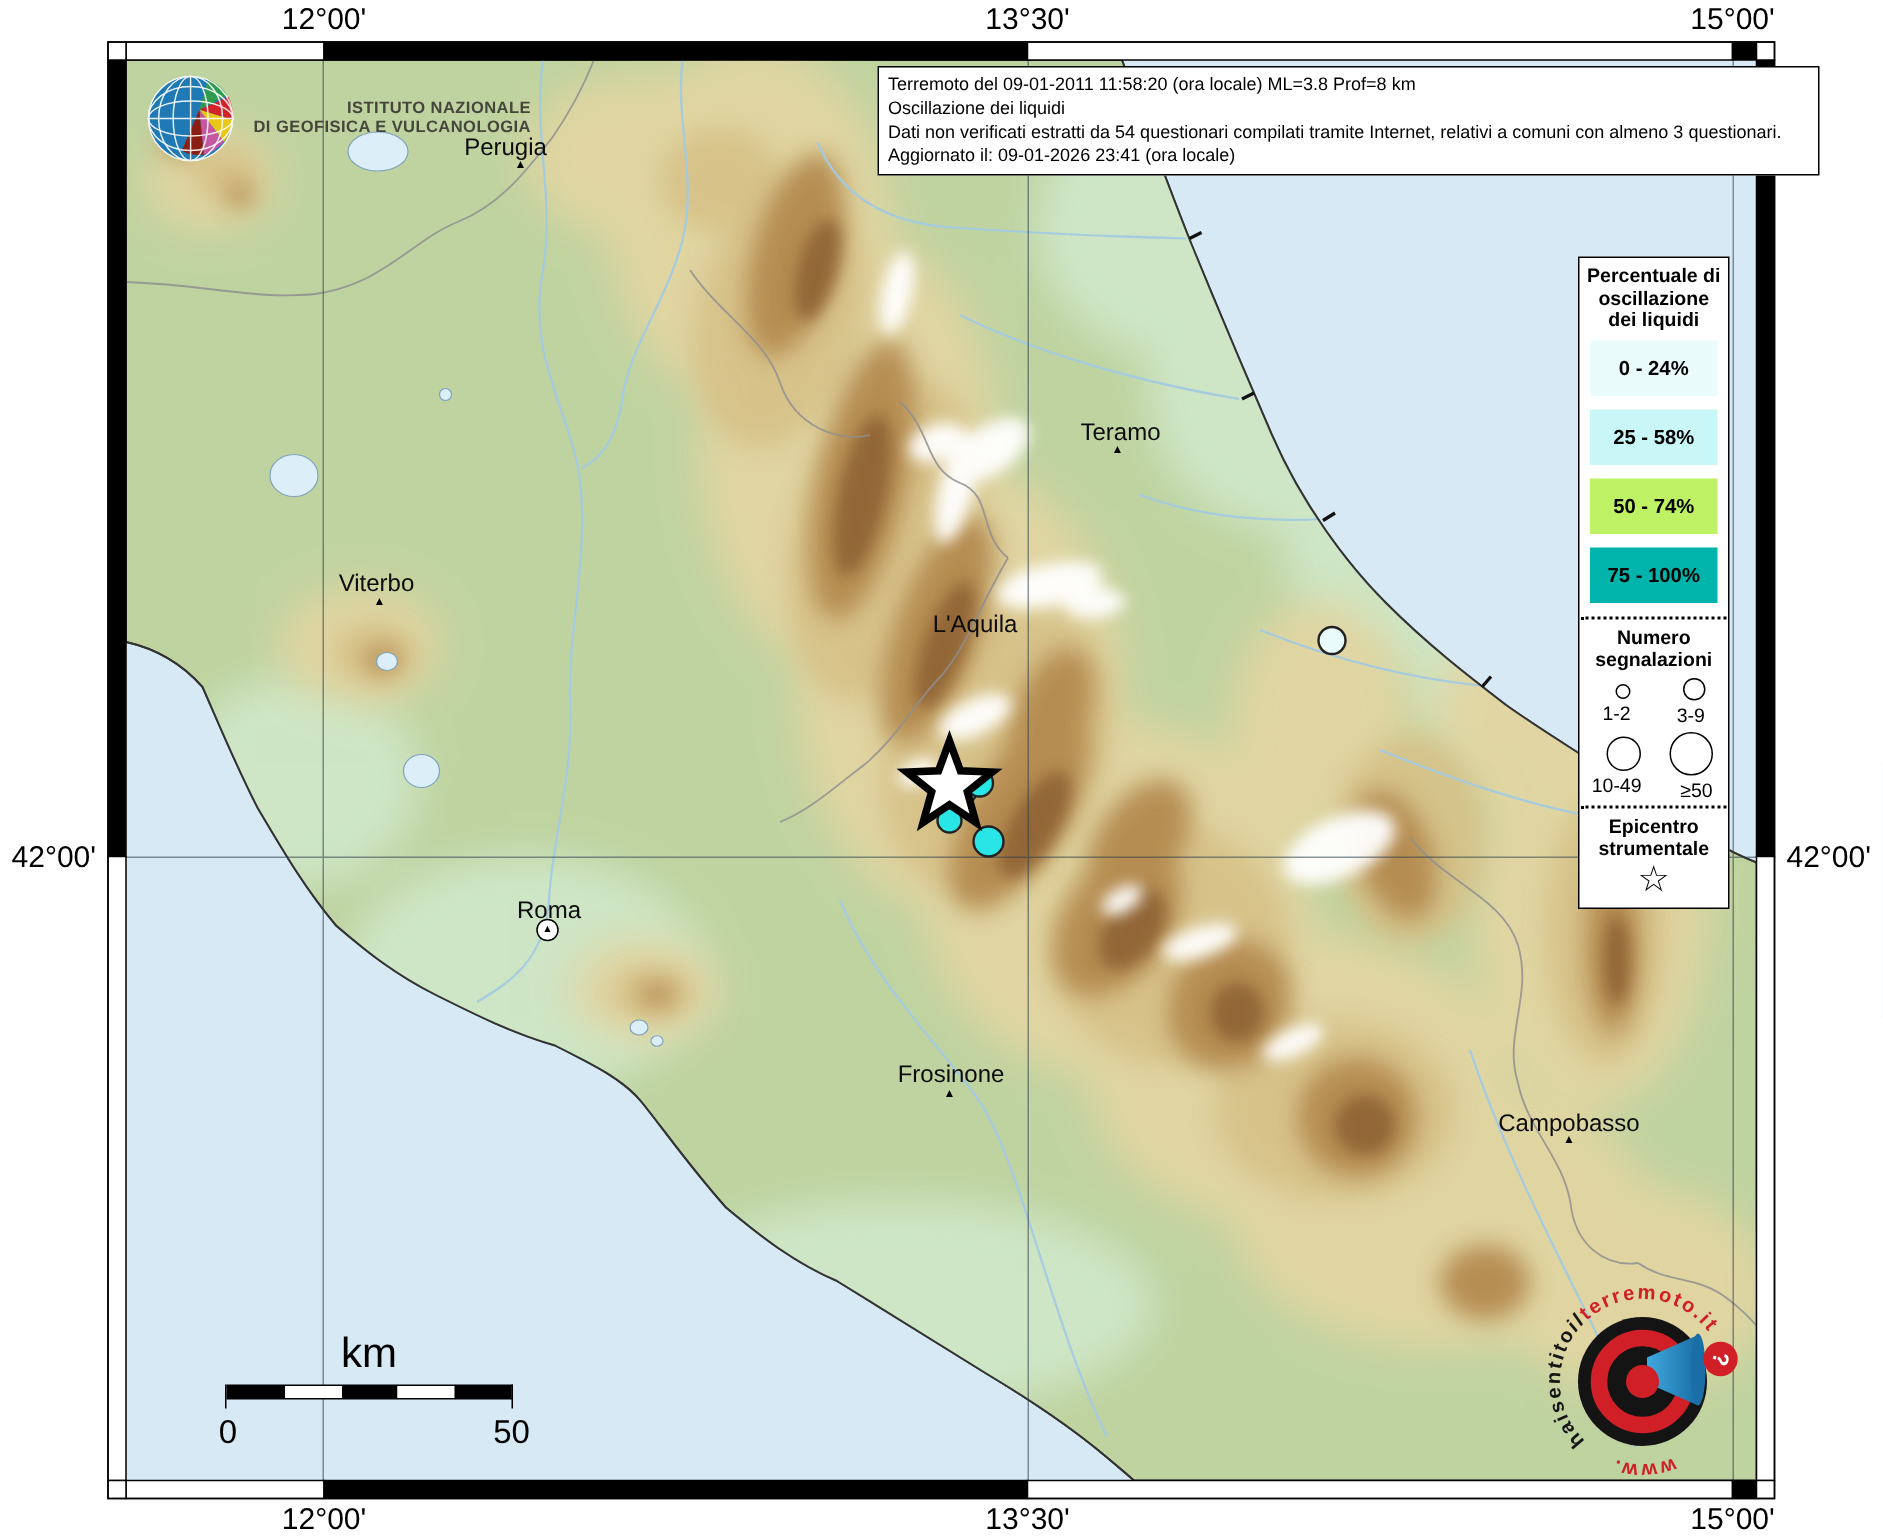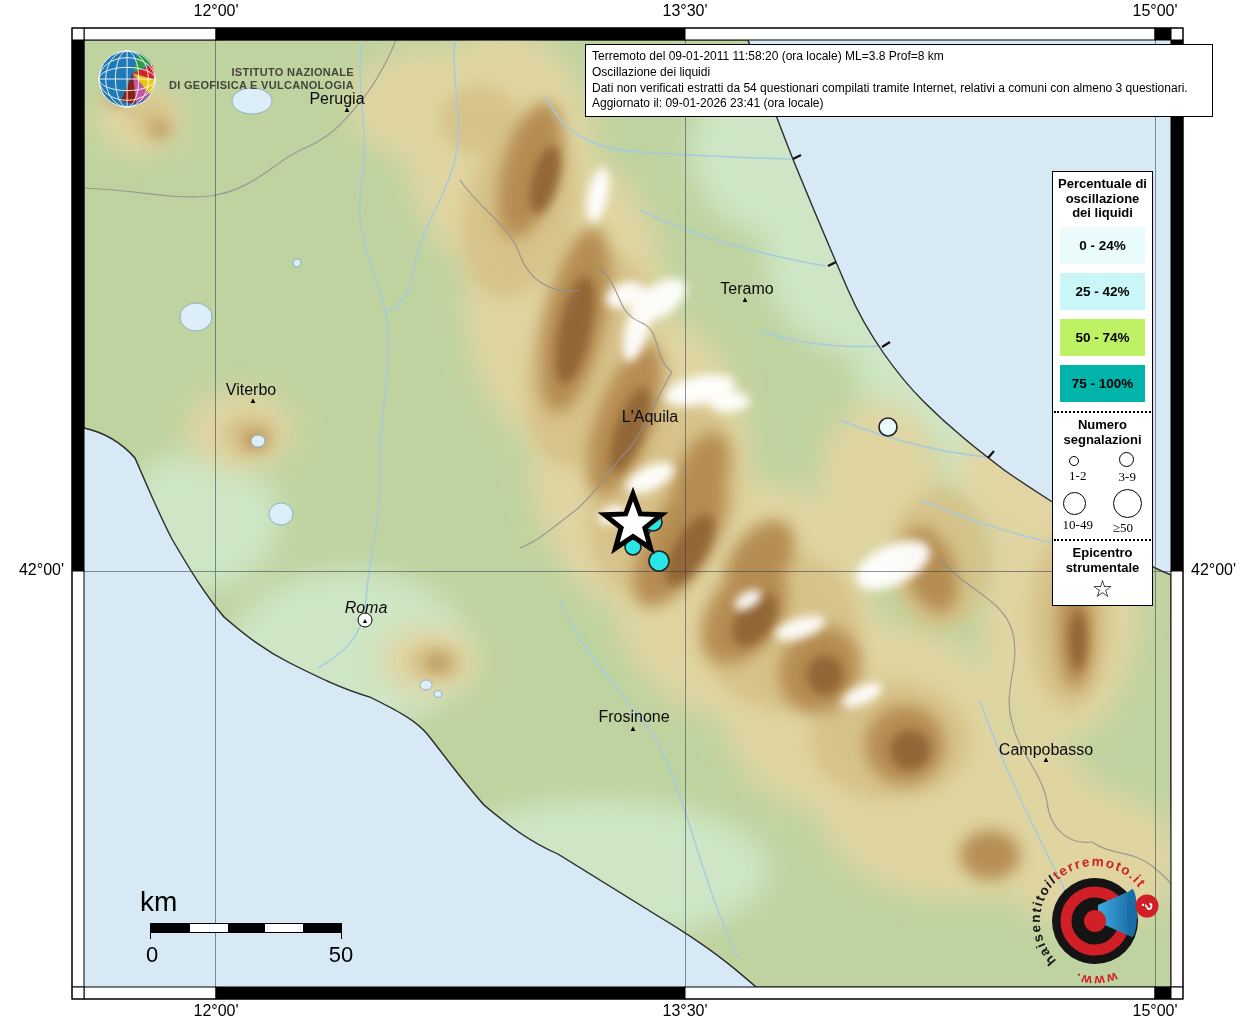--- a/index.html
+++ b/index.html
@@ -1,53 +1,53 @@
 <!DOCTYPE html>
 <html><head>
 <meta charset="utf-8">
 <style>
   html,body{margin:0;padding:0;background:#fff;}
   #stage{position:relative;width:1255px;height:1024px;overflow:hidden;background:#fff;
          font-family:"Liberation Sans",sans-serif;color:#000;}
   #map-art{position:absolute;left:0;top:0;}
-  .coord{position:absolute;font-size:16px;color:#000;white-space:nowrap;}
+  .coord{position:absolute;font-size:20px;color:#000;white-space:nowrap;}
   .coord.center{transform:translateX(-50%);}
   
   #info-box{position:absolute;left:541px;top:44px;width:614px;background:#fff;
             border:1px solid #000;padding:4px 6px;font-size:12px;line-height:15.8px;white-space:nowrap;margin-left:44px;}
   
   #ingv{position:absolute;left:98px;top:48px;display:flex;align-items:center;gap:9px;}
   #ingv .ingv-text{font-size:11px;font-weight:bold;color:#45453b;line-height:13px;letter-spacing:.3px;text-align:right;}
   
   #legend{position:absolute;left:1052px;top:171px;width:101px;height:435px;background:#fff;
           border:1px solid #000;box-sizing:border-box;font-size:13px;overflow:hidden;}
   #legend .lgd-title{font-weight:bold;text-align:center;line-height:14.5px;margin:5px 4px 6px;}
   .lgd-row{height:37px;margin:0 7px 9px;display:flex;align-items:center;justify-content:center;
            font-weight:bold;font-size:13.5px;}
   .dotsep{border-top:2px dotted #000;margin:2px 1px 4px;}
   .cnt-title{font-weight:bold;text-align:center;line-height:15.5px;margin-bottom:3px;}
   .cnt-grid{display:grid;grid-template-columns:1fr 1fr;row-gap:4px;justify-items:center;margin-bottom:3px;}
-  .cnt{display:flex;flex-direction:column;align-items:flex-start;font-family:Liberation Serif, serif;}
+  .cnt{display:flex;flex-direction:column;align-items:flex-end;}
   .cir{border:1.7px solid #000;border-radius:50%;background:#fff;display:block;}
   .cir.s1{width:8px;height:8px;margin-top:5px;}
   .cir.s2{width:13px;height:13px;margin-top:1px;}
   .cir.s3{width:21px;height:21px;margin-top:3px;}
   .cir.s4{width:27px;height:27px;}
   .cnt-label{font-size:13px;margin-top:2px;}
   .epi-title{font-weight:bold;text-align:center;line-height:15.5px;margin-top:2px;}
   .epi-star{text-align:center;font-size:24px;line-height:26px;}
   
   .city{position:absolute;transform:translate(-50%,-50%);font-size:16px;color:#0c0c0c;white-space:nowrap;z-index:4;}
   .city-marker{position:absolute;transform:translate(-50%,-50%);z-index:4;color:#000;}
   .city-marker.triangle{font-size:8px;line-height:8px;}
   .city-marker.capital{width:13px;height:13px;background:#fff;border:1.4px solid #000;border-radius:50%;
       display:flex;align-items:center;justify-content:center;font-size:7px;line-height:7px;}
   
   #scalebar{position:absolute;left:140px;top:886px;width:220px;height:90px;z-index:4;}
-  #scalebar .km{position:absolute;left:0;top:0;width:212px;text-align:left;font-size:28px;}
+  #scalebar .km{position:absolute;left:0;top:0;width:212px;text-align:center;font-size:28px;}
   #scalebar .bar{position:absolute;left:11px;top:37px;width:189px;height:8px;border:1.3px solid #000;display:flex;}
   #scalebar .bar span{flex:1;}
   #scalebar .tick{position:absolute;top:37px;width:0;height:16px;border-left:1.3px solid #000;}
   #scalebar .num{position:absolute;top:56px;font-size:22px;transform:translateX(-50%);}
   
   #watermark{position:absolute;left:1020px;top:845px;width:152px;height:152px;z-index:4;}
 </style>
 </head>
 <body>
 
@@ -314,21 +314,21 @@
     <div>Dati non verificati estratti da 54 questionari compilati tramite Internet, relativi a comuni con almeno 3 questionari.</div>
     <div>Aggiornato il: 09-01-2026 23:41 (ora locale)</div>
   </div>
 
   <div id="legend">
     <div class="lgd-title">Percentuale di oscillazione dei liquidi</div>
     <div class="lgd-row" style="background: rgb(234, 251, 251);">
       <span>0 - 24%</span>
       </div>
     <div class="lgd-row" style="background: rgb(201, 246, 246);">
-      <span>25 - 42%</span>
+      <span>25 - 58%</span>
       </div>
     <div class="lgd-row" style="background: #bef264;">
       <span>50 - 74%</span>
       </div>
     <div class="lgd-row" style="background: rgb(0, 179, 171);">
       <span>75 - 100%</span>
       </div>
     <div class="dotsep"></div>
     <div class="cnt-title">Numero segnalazioni</div>
     <div class="cnt-grid">
@@ -355,21 +355,21 @@
   </div>
 
   <div id="city-layer">
       <div class="city" style="left: 337px; top: 99px;">Perugia</div>
       <div class="city-marker triangle" style="left: 347px; top: 110px;">▲</div>
       <div class="city" style="left: 251px; top: 390px;">Viterbo</div>
       <div class="city-marker triangle" style="left: 253px; top: 401px;">▲</div>
       <div class="city" style="left: 747px; top: 289px;">Teramo</div>
       <div class="city-marker triangle" style="left: 745px; top: 300px;">▲</div>
       <div class="city" style="left: 650px; top: 417px;">L'Aquila</div>
-      <div class="city" style="left: 366px; top: 608px; font-style: italic;">Roma</div>
+      <div class="city" style="left: 366px; top: 608px;">Roma</div>
       <div class="city-marker capital" style="left: 365px; top: 620px;">▲</div>
       <div class="city" style="left: 634px; top: 717px;">Frosinone</div>
       <div class="city-marker triangle" style="left: 633px; top: 729px;">▲</div>
       <div class="city" style="left: 1046px; top: 750px; text-align: right;">Campobasso</div>
       <div class="city-marker triangle" style="left: 1046px; top: 760px;">▲</div>
     </div>
 
   <div id="scalebar">
     <div class="km">km</div>
     <div class="bar">

